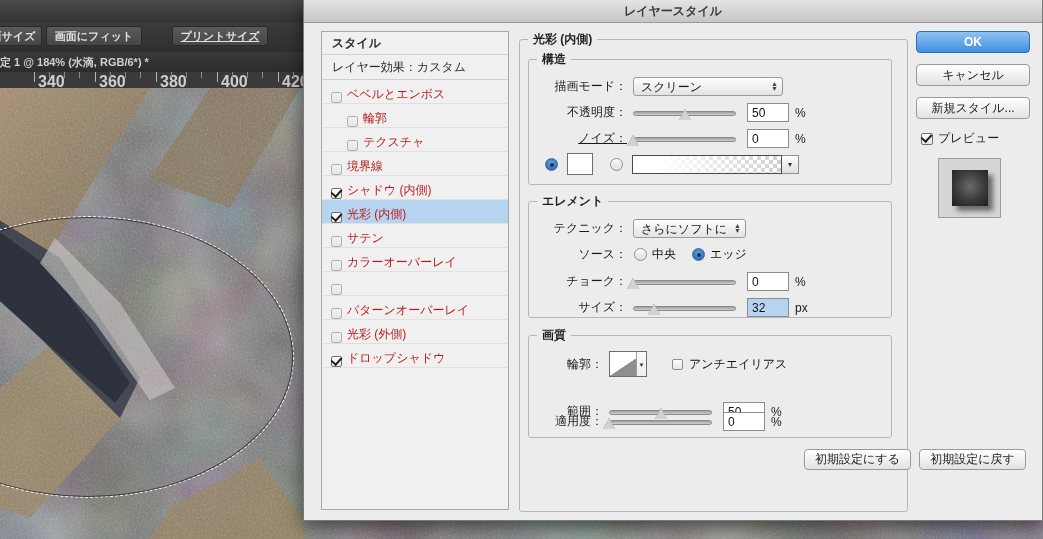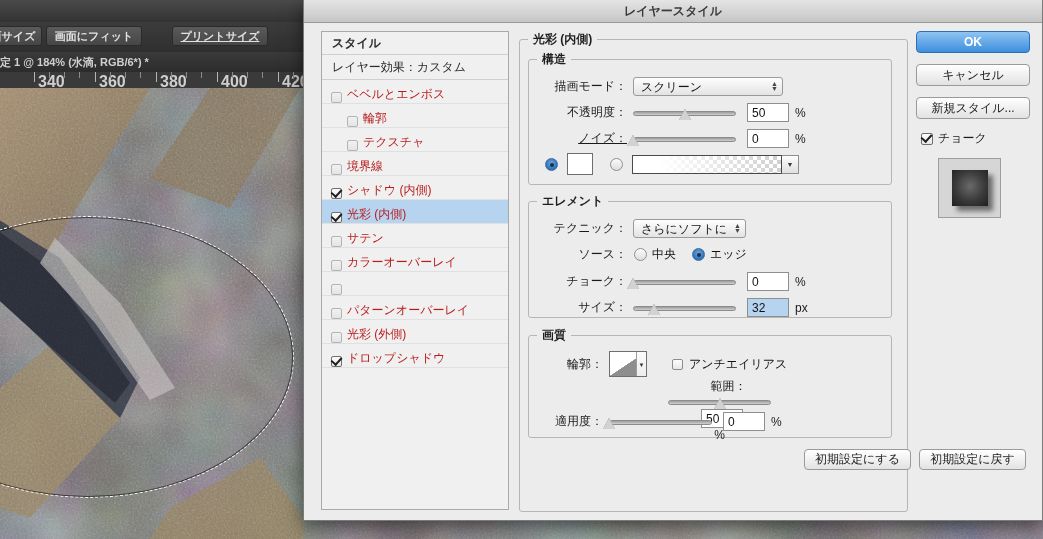--- a/index.html
+++ b/index.html
@@ -522,21 +522,21 @@
     <div class="row" style="left:24px;top:320px;width:347px;">
       <span class="lbl" style="width:60px;">輪郭：</span>
       <span class="contour-sw" style="margin-left:6px;">
         <span class="tri"></span>
         <span class="arrowbox">▼</span>
       </span>
       <span class="cb" style="margin-left:25px;"></span>
       <span style="margin-left:6px;font-size:12px;">アンチエイリアス</span>
     </div>
 
-    <div class="row" style="left:24px;top:347px;width:347px;flex-direction:column;">
+    <div class="row" style="left:24px;top:371px;width:347px;">
       <span class="lbl" style="width:60px;">範囲：</span>
       <span class="slider" style="width:103px;margin-left:6px;">
         <span class="track"></span>
         <span class="knob" id="knob-range" style="left: 50%;"></span>
       </span>
       <input class="num" style="width: 42px; margin-left: 11px;" value="50">
       <span class="unit">%</span>
     </div>
 
     <div class="row" style="left:24px;top:381px;width:347px;">
@@ -552,19 +552,19 @@
     <button class="btn" id="btn-default-make">初期設定にする</button>
     <button class="btn" id="btn-default-reset">初期設定に戻す</button>
   </div>
 
   <div id="right-col">
     <button class="rbtn primary">OK</button>
     <button class="rbtn normal">キャンセル</button>
     <button class="rbtn normal">新規スタイル...</button>
     <div id="preview-row">
       <span class="cb on"></span>
-      <span id="preview-label">チョーク</span>
+      <span id="preview-label">プレビュー</span>
     </div>
     <div id="thumb">
       <div class="sq"></div>
     </div>
   </div>
 </div>
 
 </body></html>

